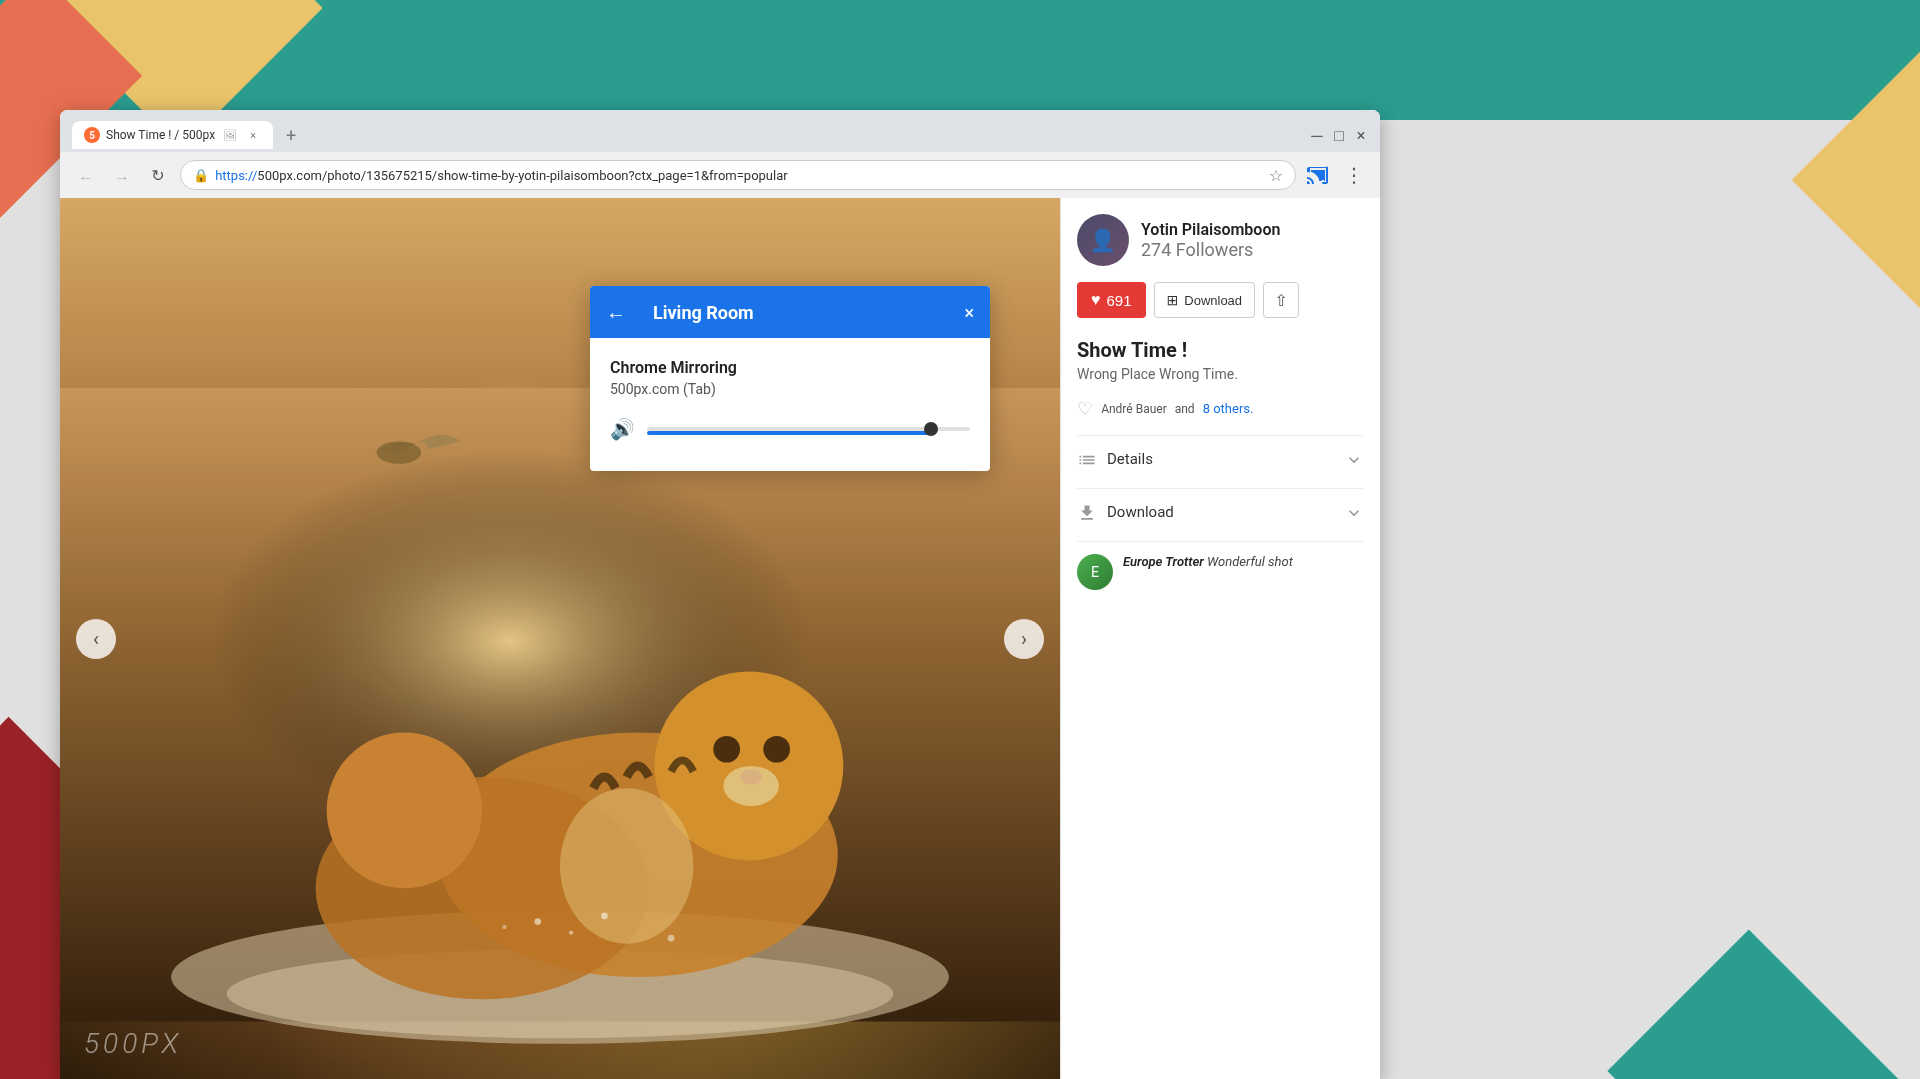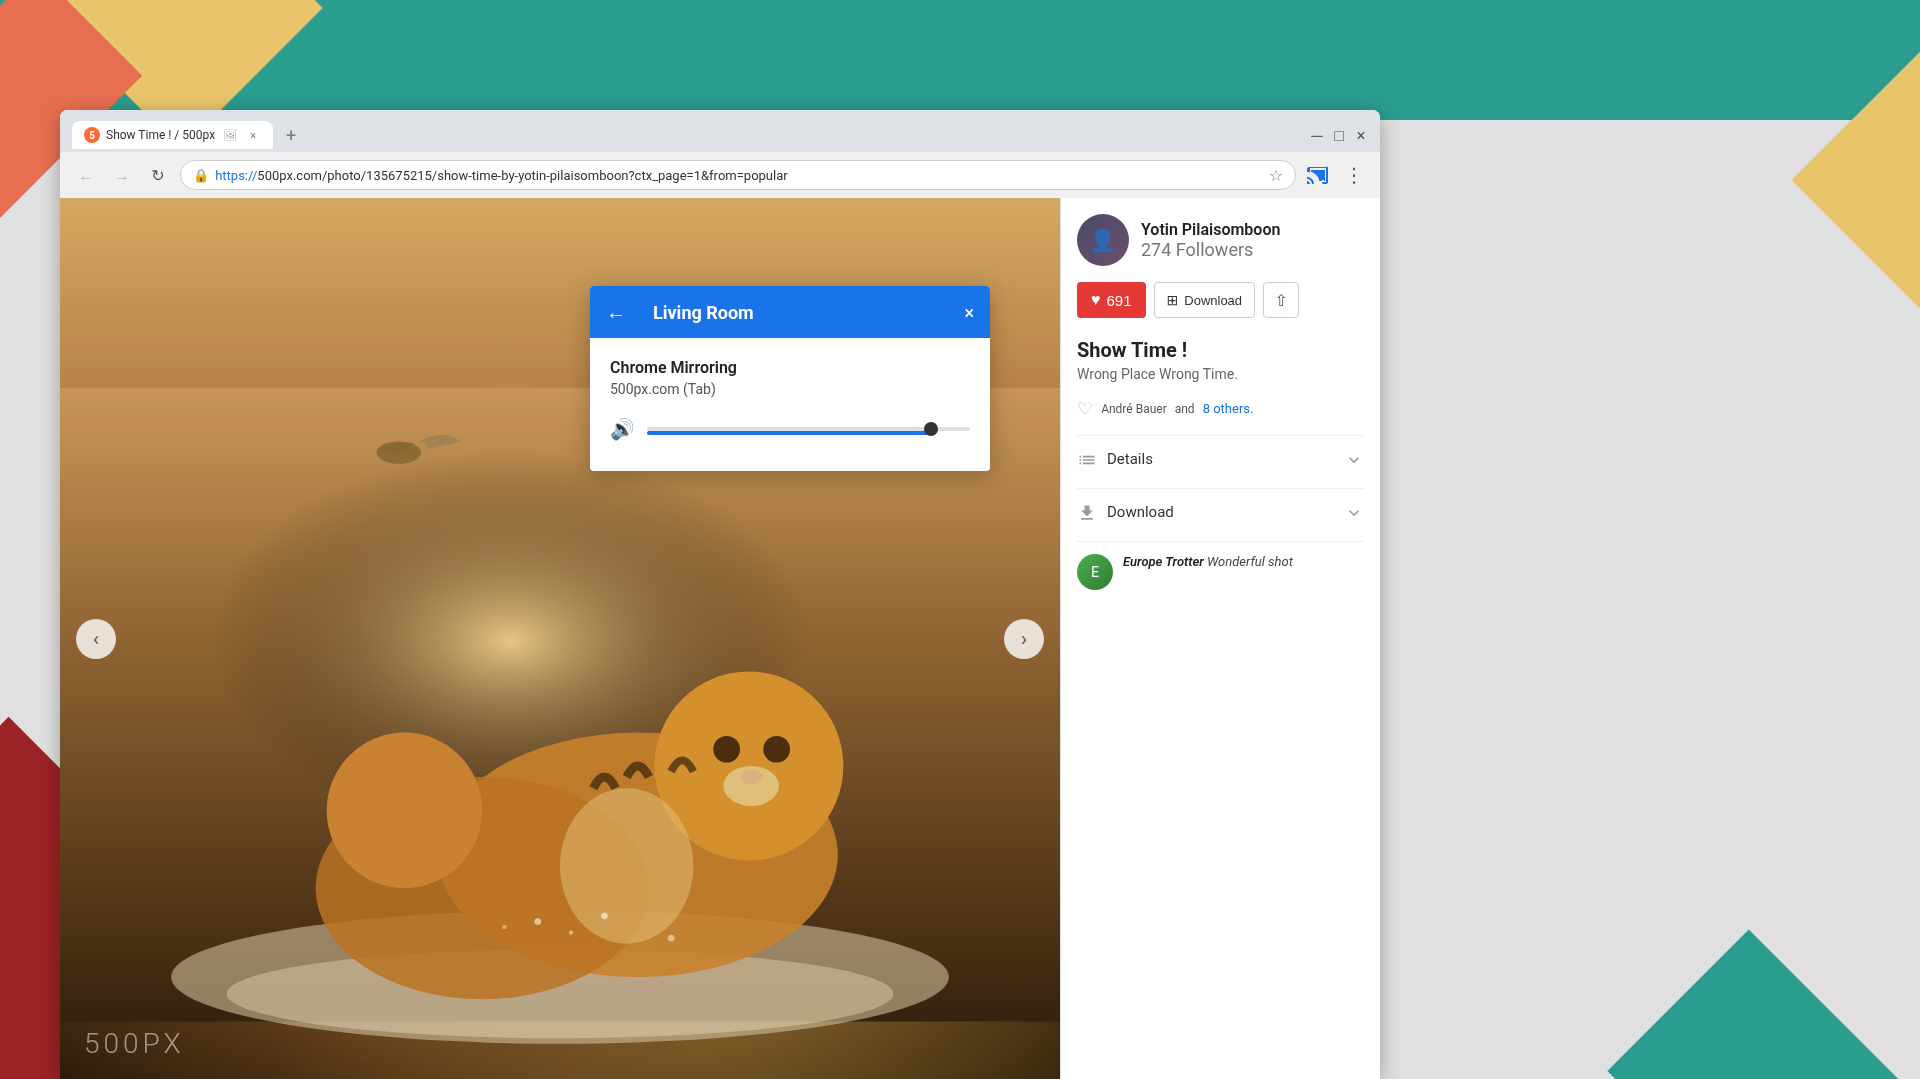--- a/index.html
+++ b/index.html
@@ -209,20 +209,21 @@
       overflow: hidden;
     }
     .photo-watermark {
       position: absolute;
       bottom: 20px;
       left: 24px;
       color: rgba(255,255,255,0.5);
       font-size: 28px;
       font-weight: 300;
       letter-spacing: 4px;
+      font-style: italic;
     }
     .photo-prev, .photo-next {
       position: absolute;
       top: 50%;
       transform: translateY(-50%);
       width: 40px;
       height: 40px;
       background: rgba(255,255,255,0.8);
       border-radius: 50%;
       display: flex;

